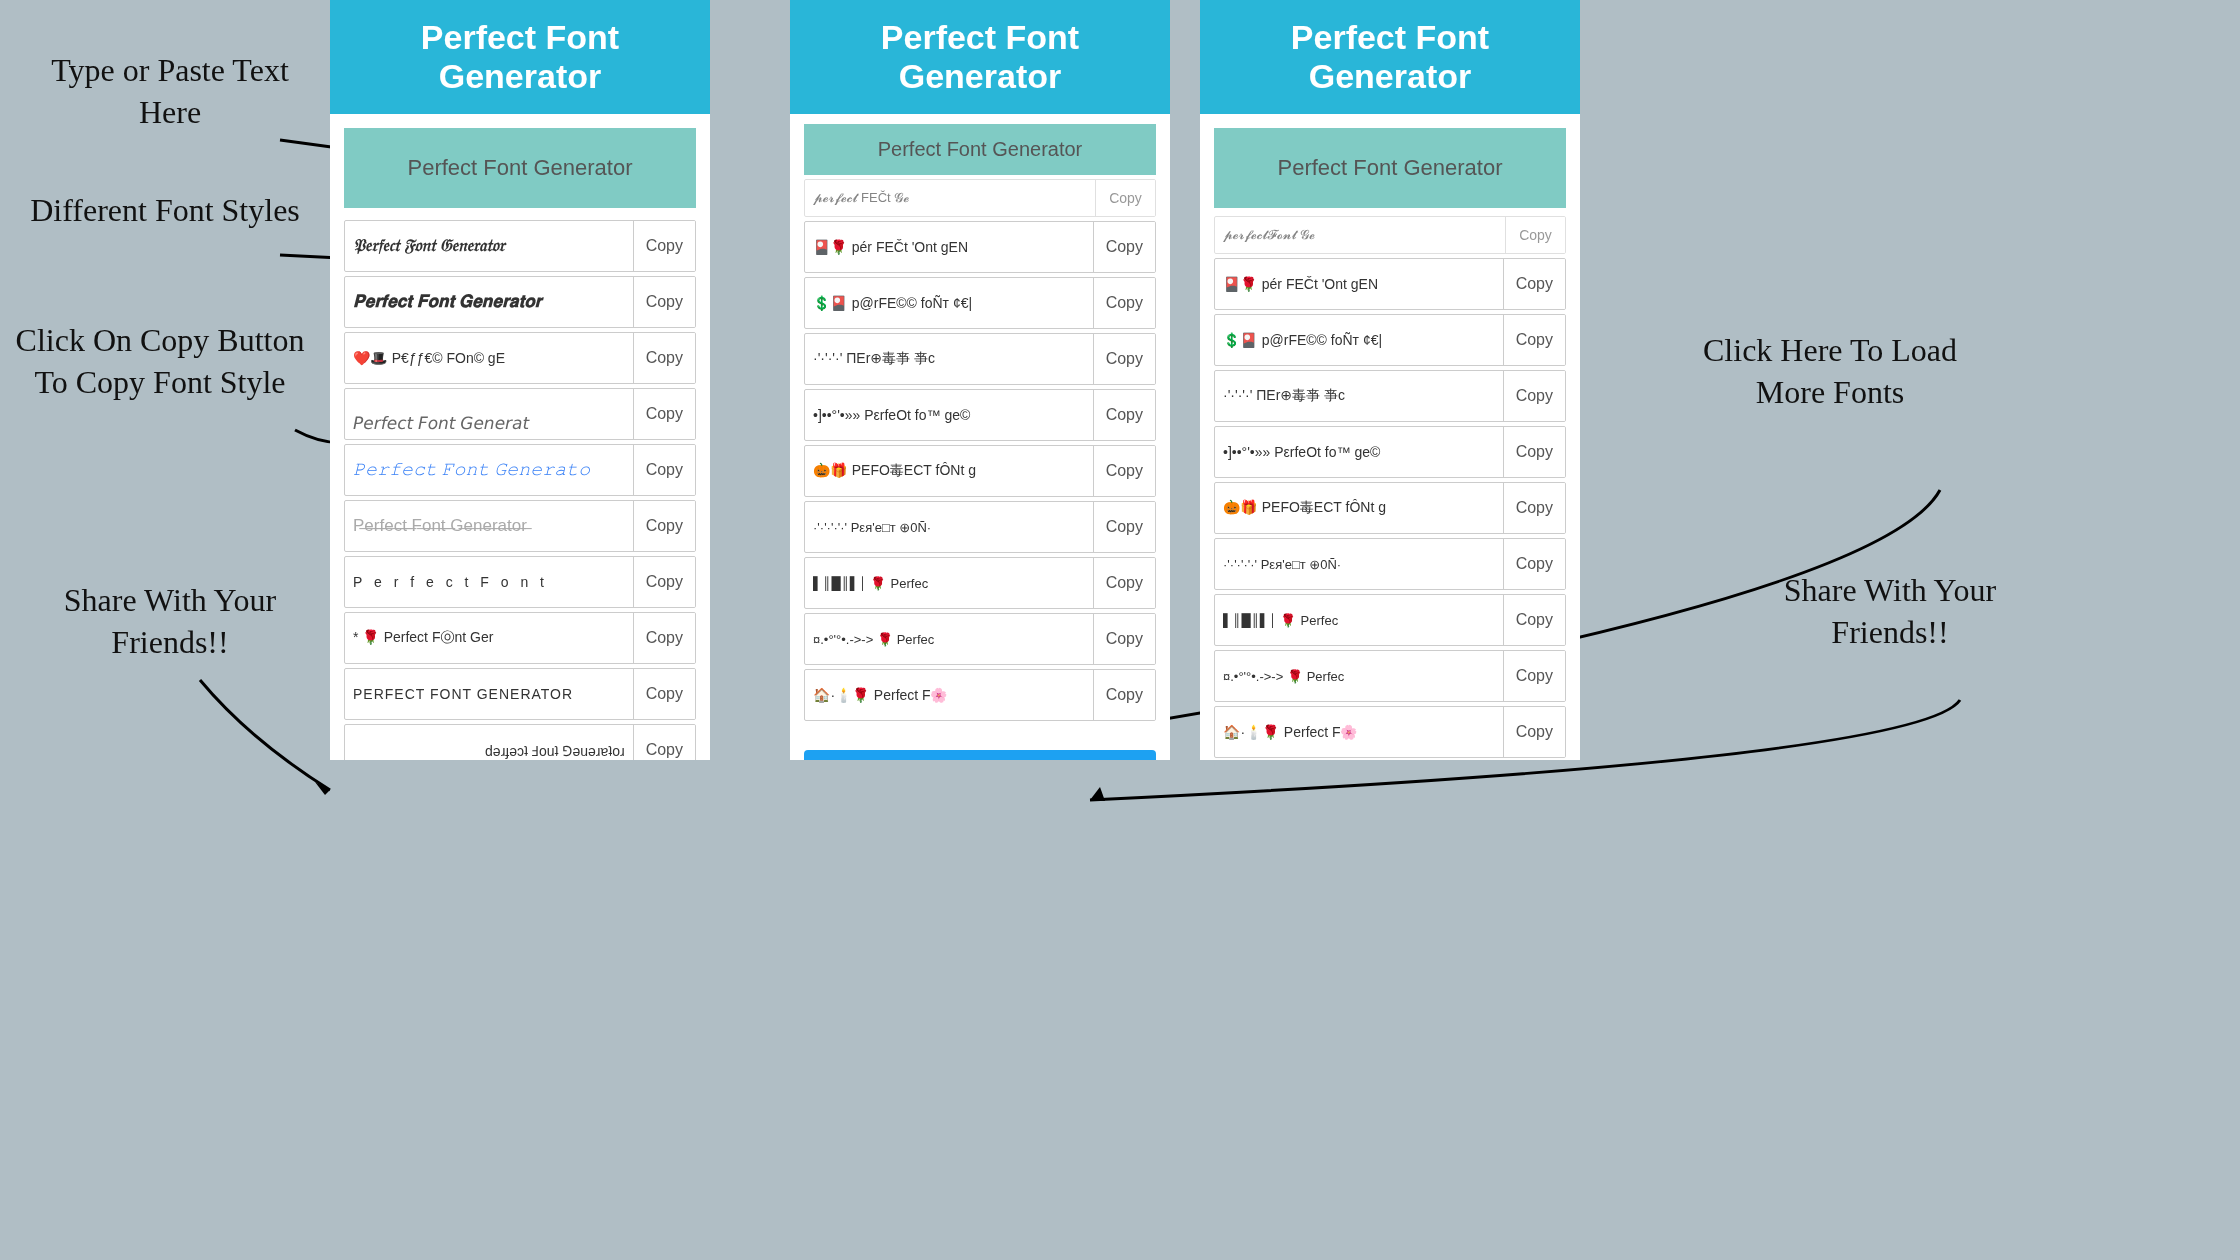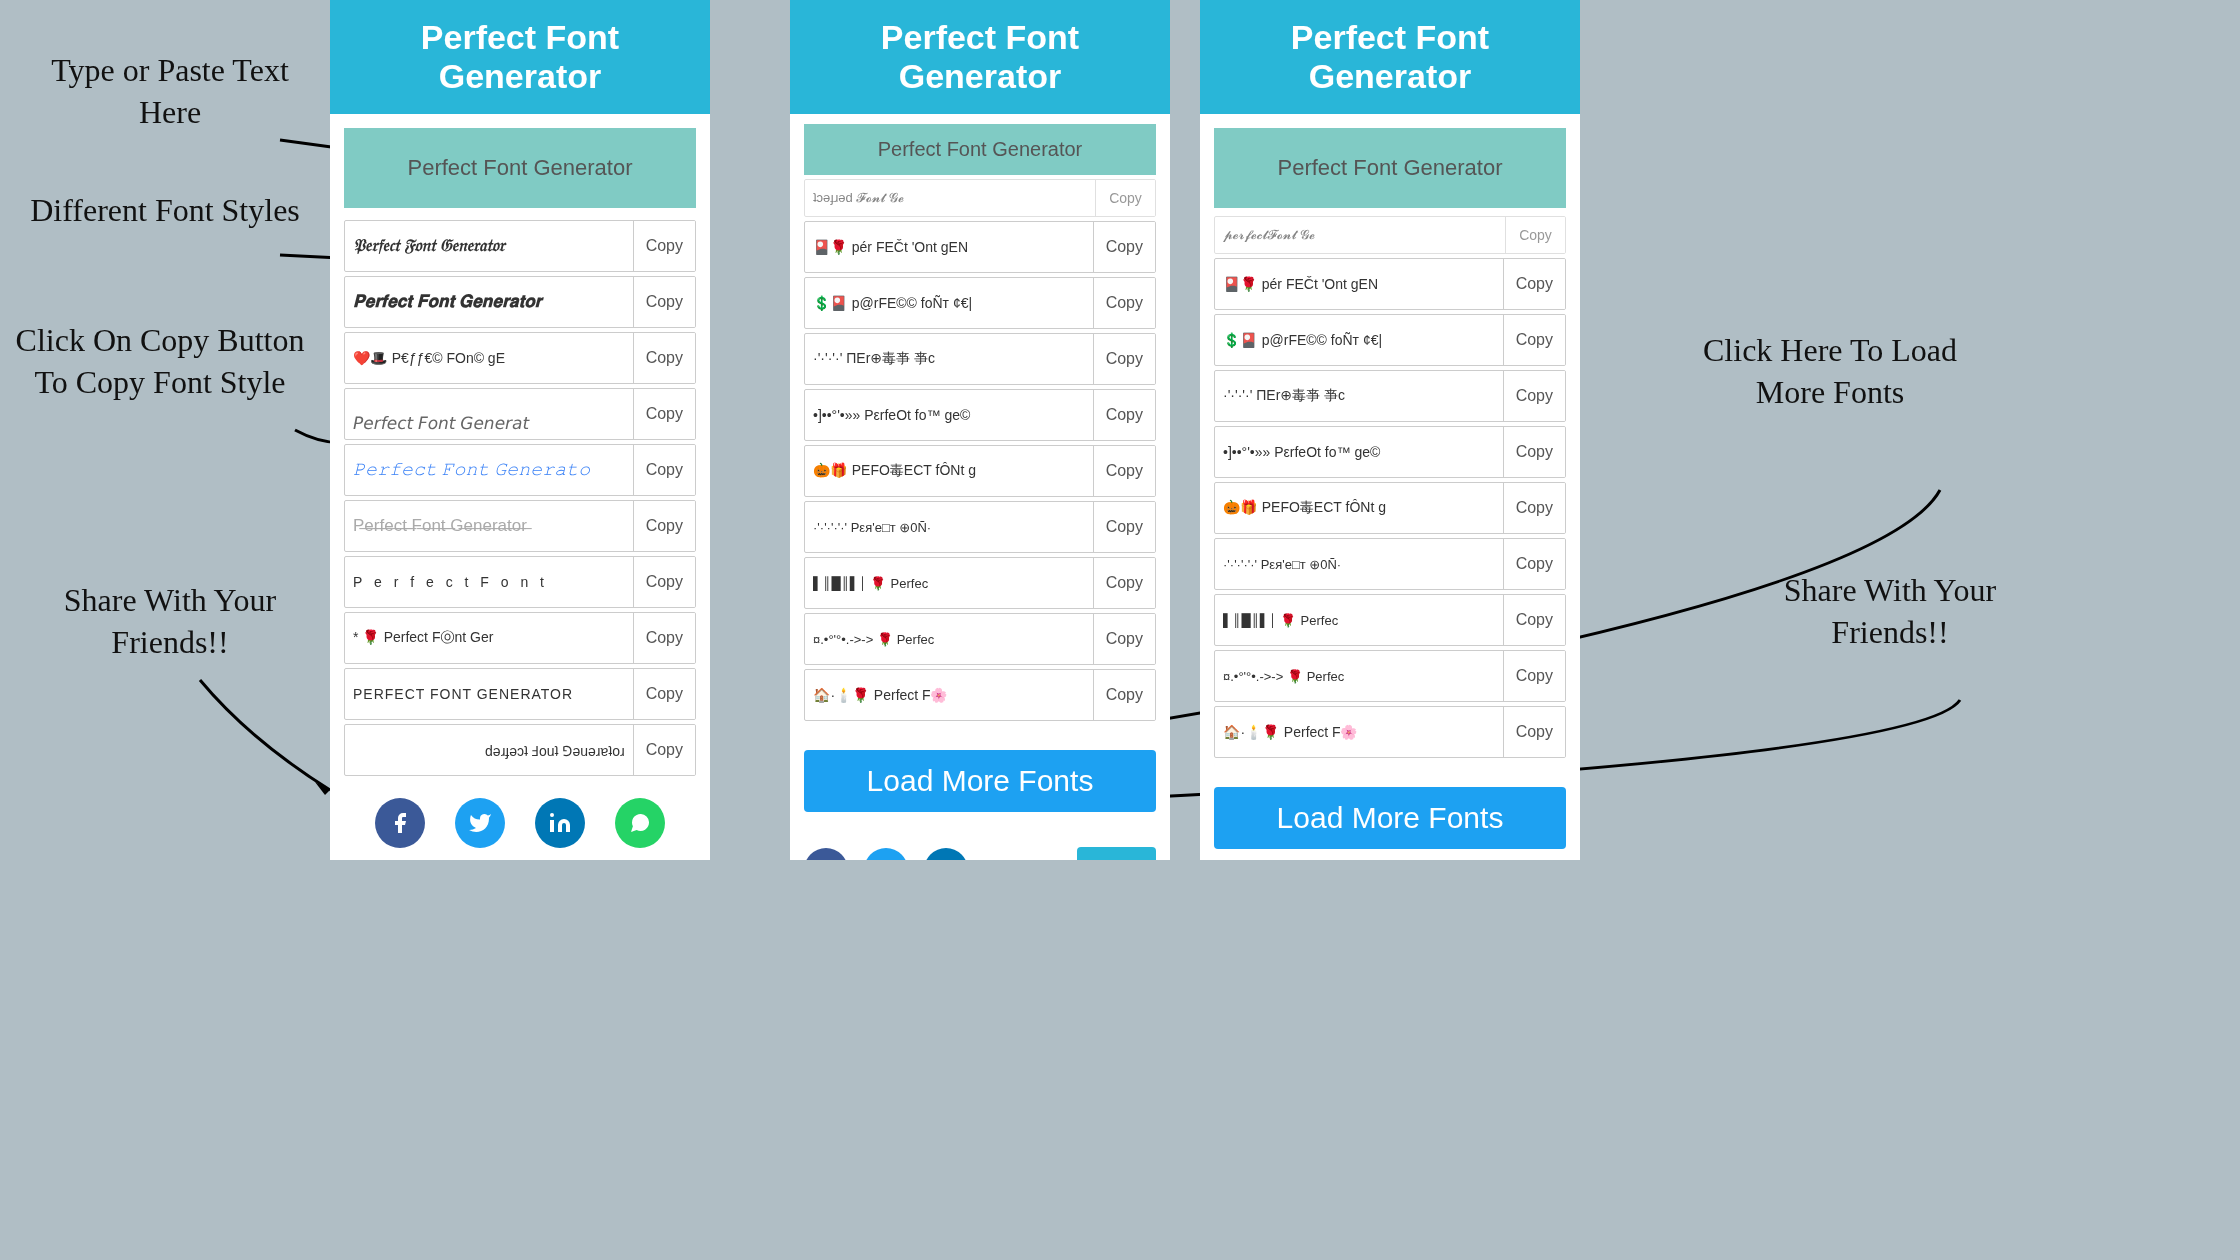--- a/index.html
+++ b/index.html
@@ -31,21 +31,21 @@
     }
 
     
     .phone-panel {
       position: absolute;
       top: 0;
       width: 380px;
       background: white;
       border-radius: 0;
       overflow: hidden;
-      height: 860px;
+      height: 760px;
     }
     .phone-panel.left { left: 330px; }
     .phone-panel.right { left: 790px; }
 
     .panel-header {
       background: #29b6d8;
       color: white;
       font-size: 34px;
       font-weight: bold;
       text-align: center;
@@ -280,21 +280,21 @@
   </div>
 </div>
 
 <div class="phone-panel right" style="left:790px;">
   <div class="panel-header">Perfect Font Generator</div>
 
   <div style="margin:10px 14px 4px; background:#80cbc4; padding:14px; text-align:center; font-size:20px; color:#555;">Perfect Font Generator</div>
 
   
   <div class="font-row" style="opacity:0.6; height:38px; margin-top:2px;">
-    <span class="font-text font-emoji" style="font-size:13px;">ʇɔǝɟɹǝd 𝓕𝓸𝓷𝓽 𝓖𝓮</span>
+    <span class="font-text font-emoji" style="font-size:13px;">𝓹𝓮𝓻𝓯𝓮𝓬𝓽 FEČt 𝓖𝓮</span>
     <button class="copy-btn" style="font-size:14px;">Copy</button>
   </div>
 
   <div class="font-row">
     <span class="font-text font-emoji">🎴🌹 pér FEČt 'Ont gEN</span>
     <button class="copy-btn">Copy</button>
   </div>
 
   <div class="font-row">
     <span class="font-text font-emoji">💲🎴 p@rFE©© foÑт ¢€|</span>

